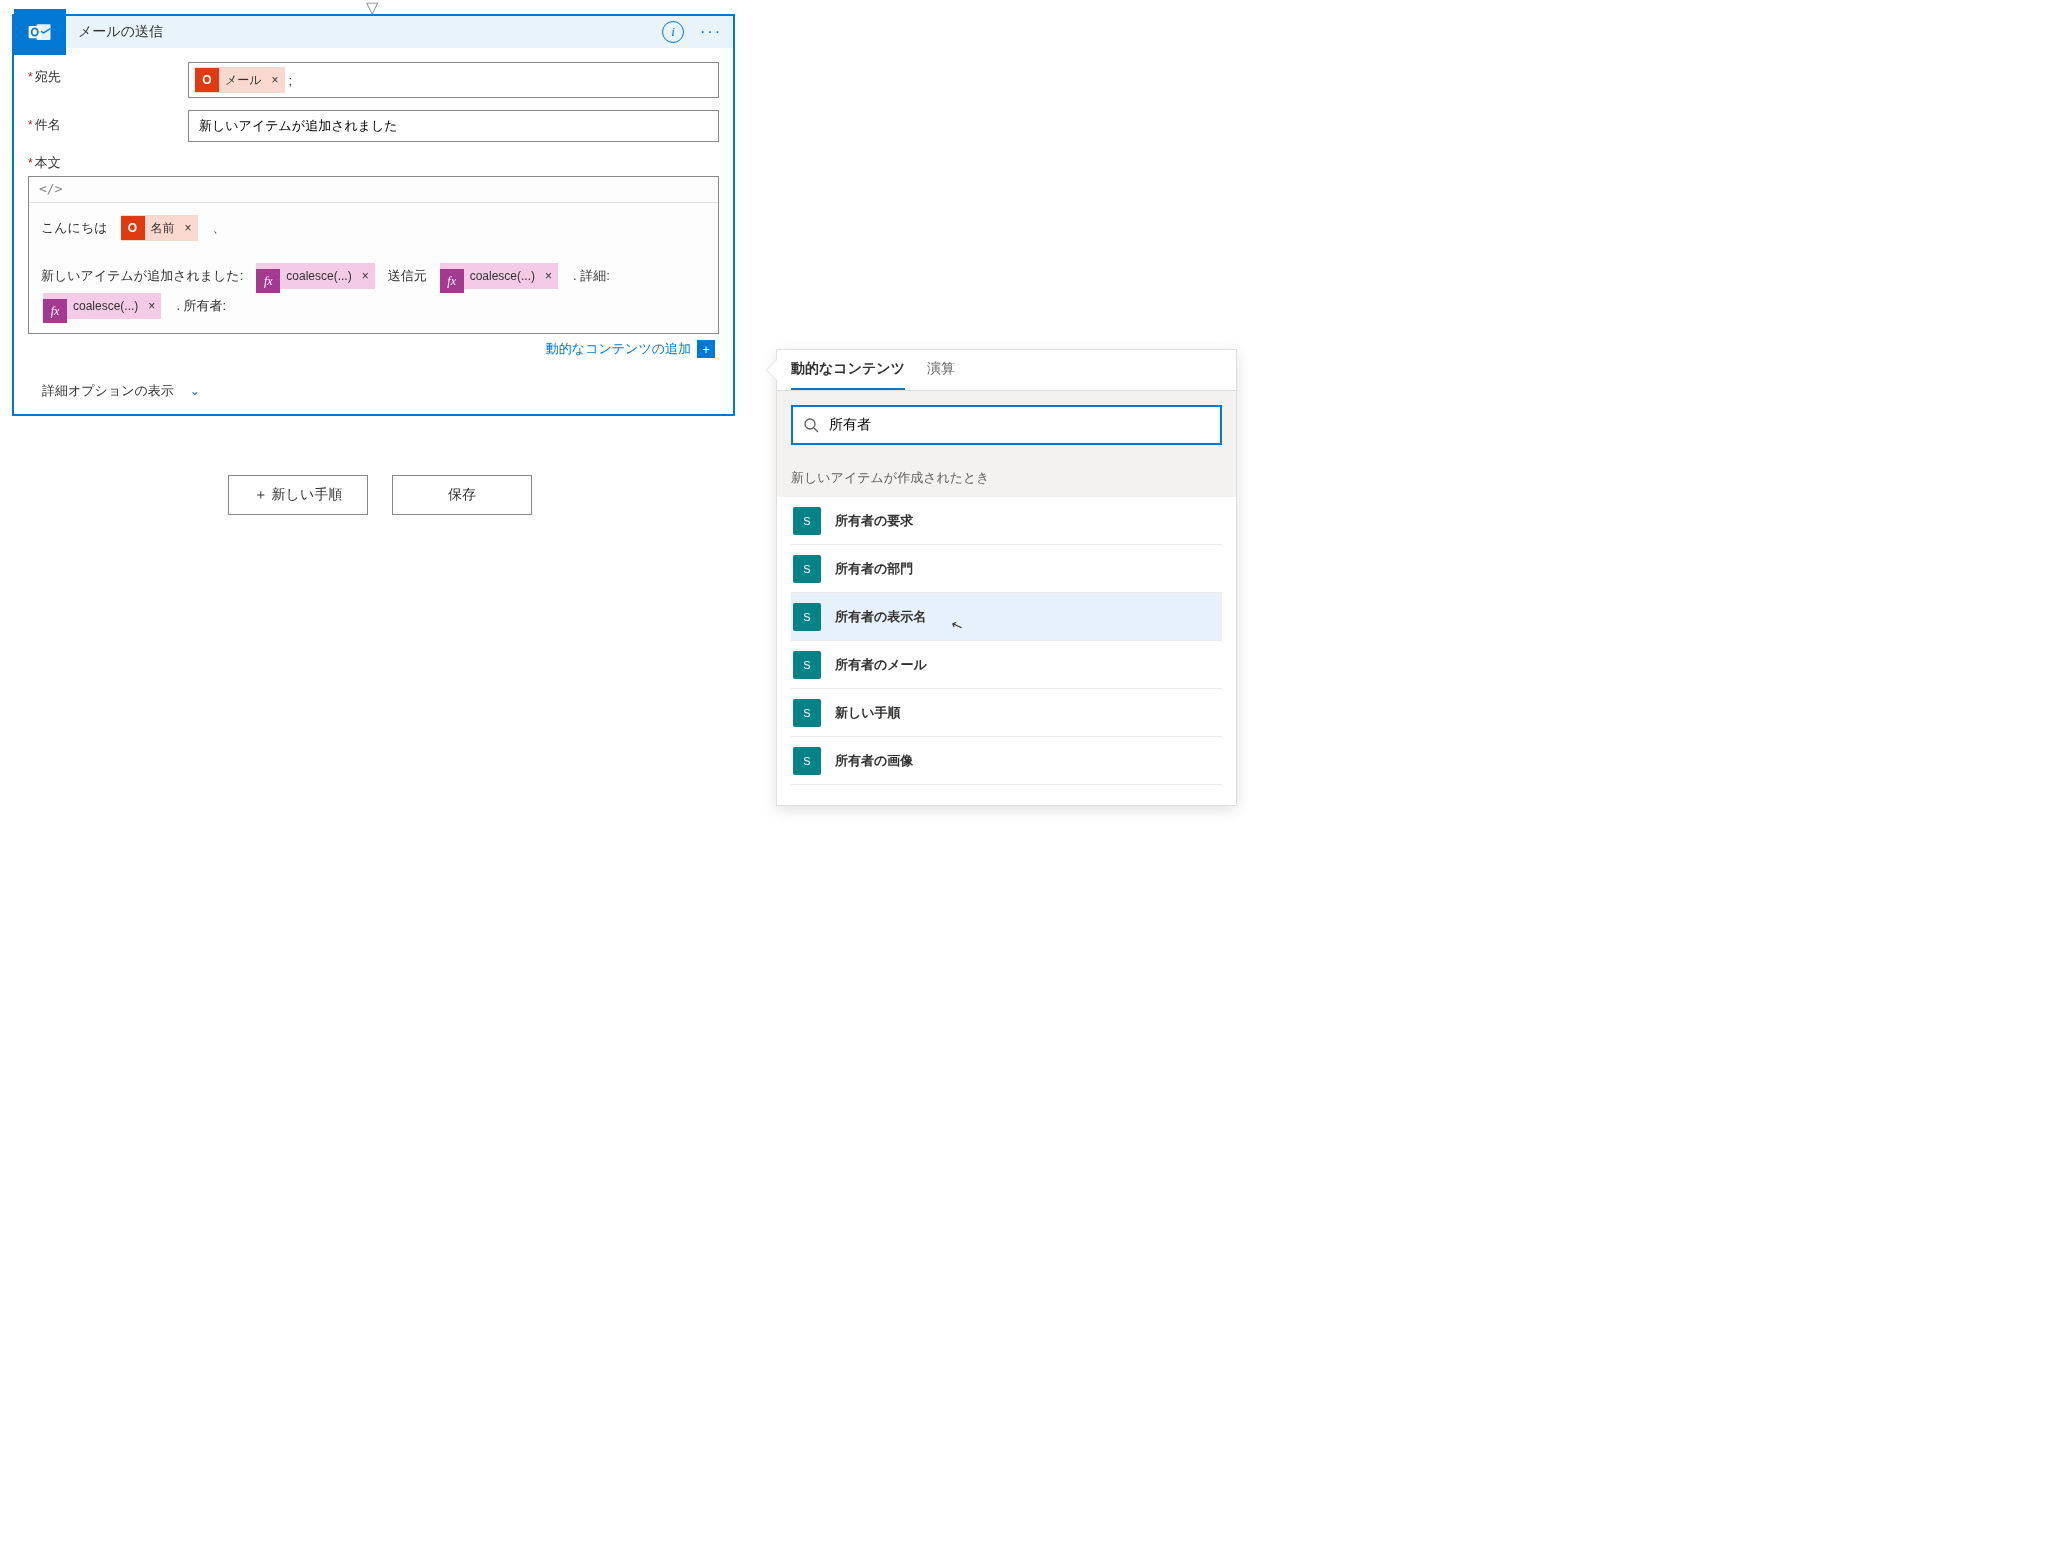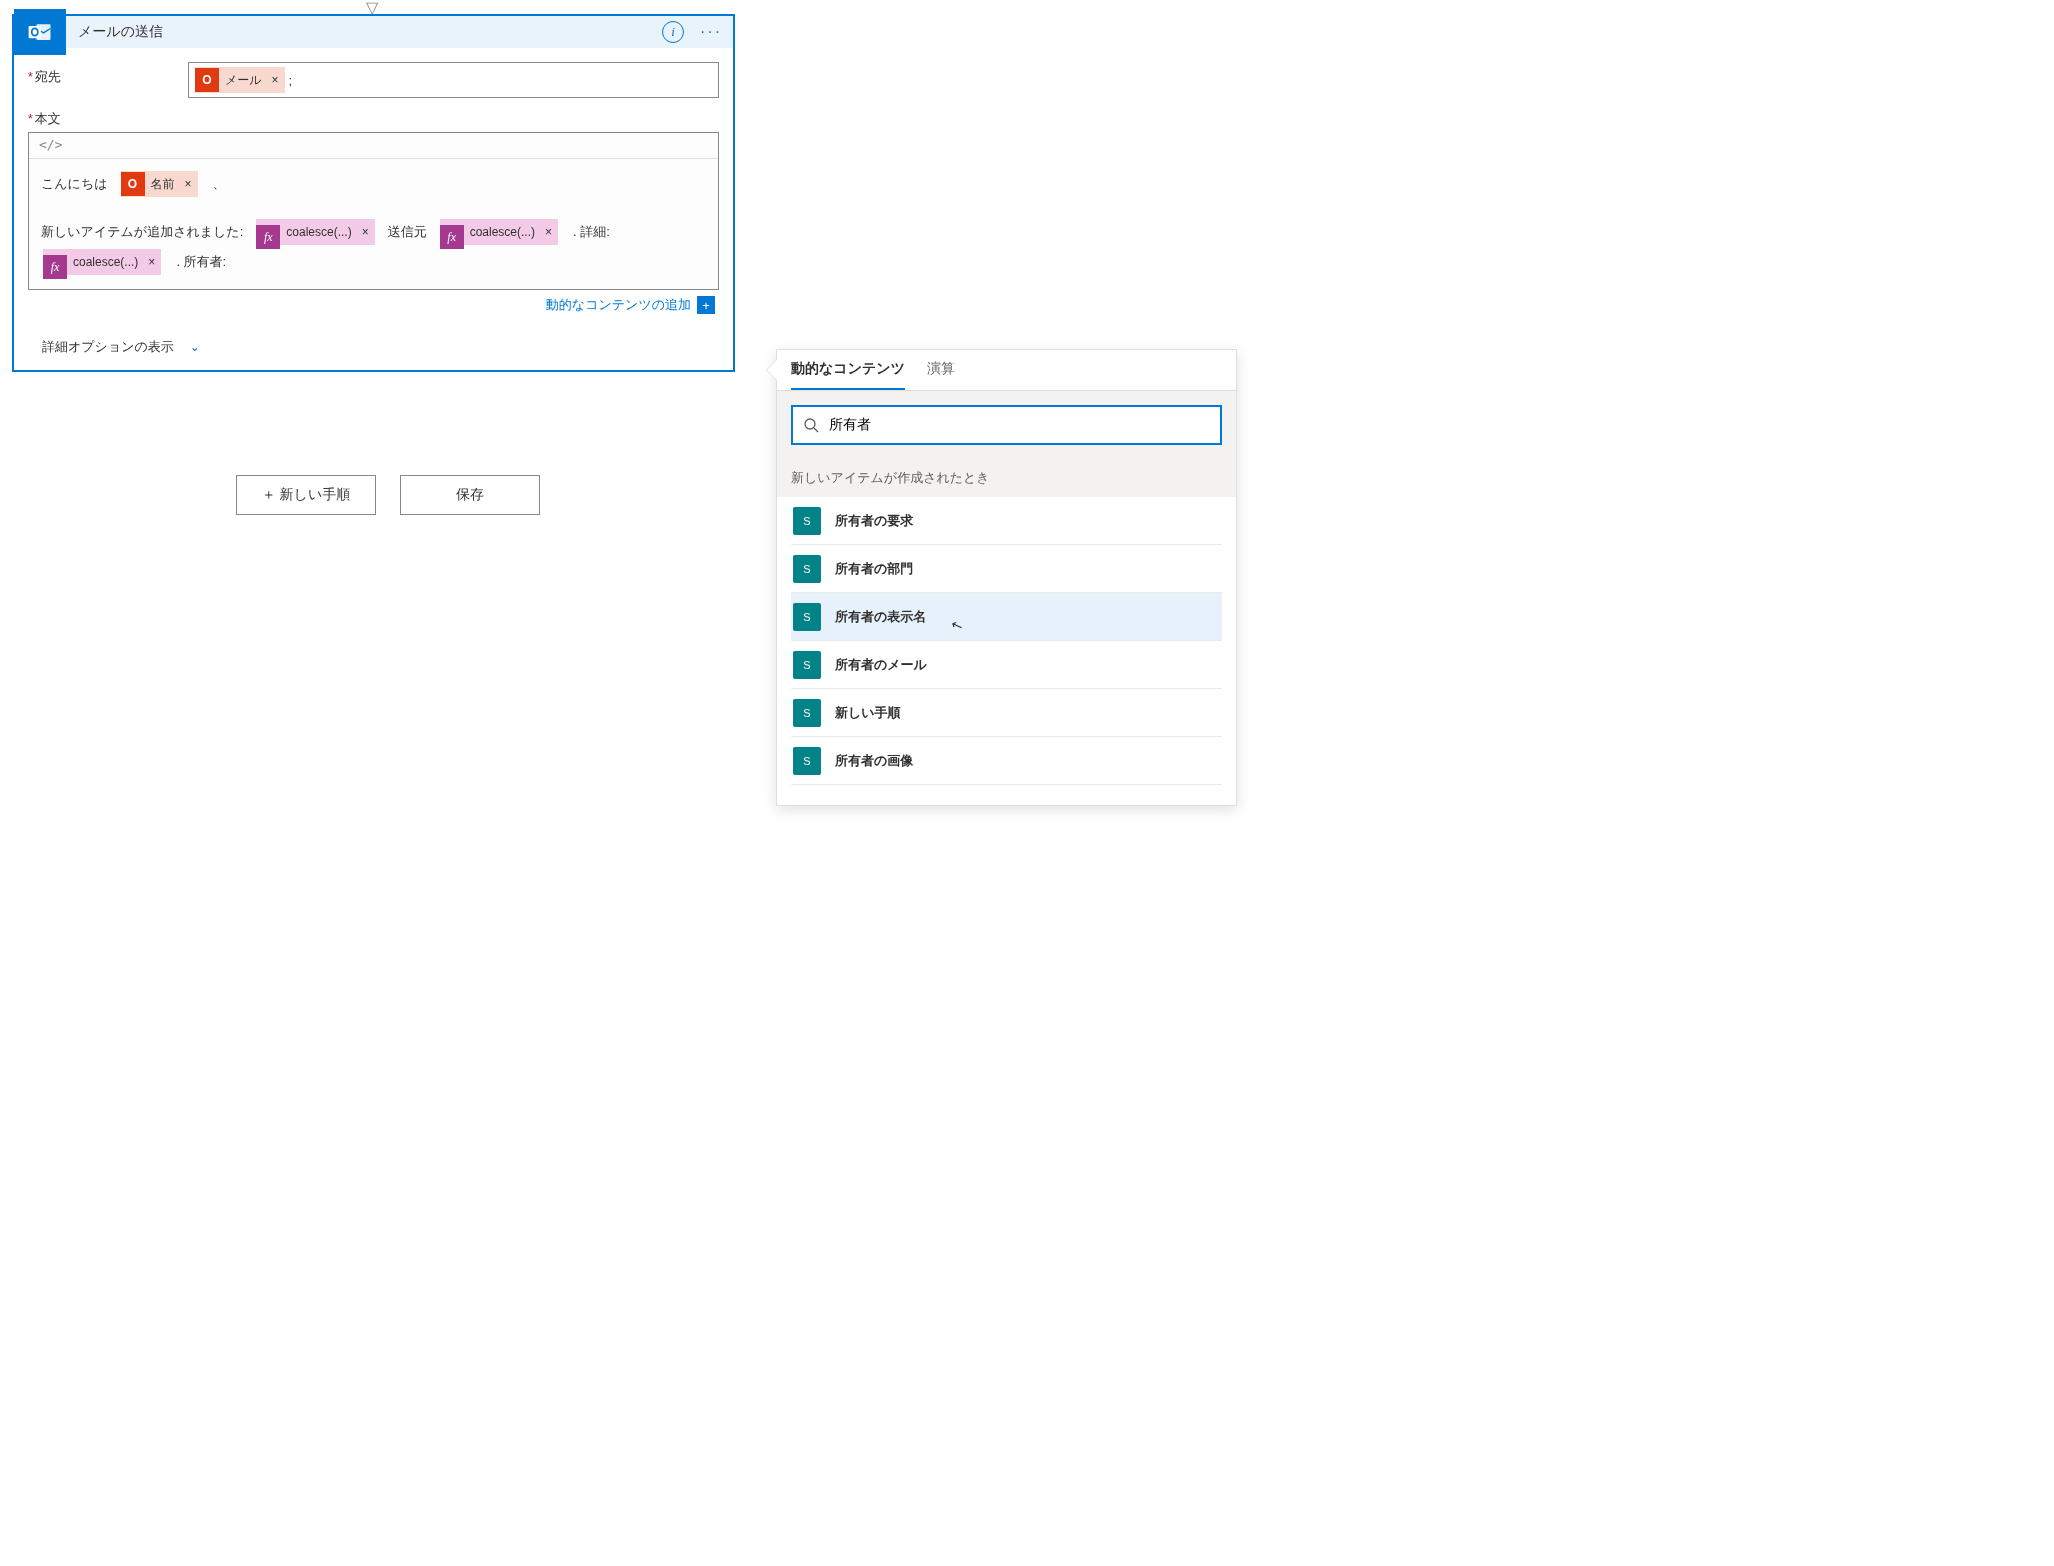--- a/index.html
+++ b/index.html
@@ -40,21 +40,21 @@
 .punct { margin: 0 2px; }
 
 .add-dyn-row { text-align: right; padding: 6px 4px 4px 0; }
 .add-dyn { color: #0078d4; font-size: 13px; cursor: pointer; display: inline-flex; align-items: center; gap: 6px; }
 .plus-badge { width: 18px; height: 18px; background: #0078d4; color: #fff; display: inline-flex; align-items: center; justify-content: center; font-size: 13px; }
 
 .adv-row { padding: 10px 14px 14px 28px; display: flex; align-items: center; gap: 16px; color: #323130; cursor: pointer; }
 .chev { color: #0078d4; font-size: 12px; }
 
 
-.footer { position: absolute; left: 236px; top: 475px; display: flex; gap: 24px; }
+.footer { position: absolute; left: 228px; top: 475px; display: flex; gap: 24px; }
 .btn { min-width: 140px; height: 40px; border: 1px solid #8a8886; background: #fff; display: flex; align-items: center; justify-content: center; font-size: 14px; cursor: pointer; }
 
 
 .picker { position: absolute; left: 776px; top: 349px; width: 461px; background: #fff; border: 1px solid #e1dfdd; box-shadow: 0 4px 14px rgba(0,0,0,.12); }
 .picker .callout { position: absolute; left: -10px; top: 10px; width: 0; height: 0; border-top: 10px solid transparent; border-bottom: 10px solid transparent; border-right: 10px solid #fff; filter: drop-shadow(-1px 0 0 #e1dfdd); }
 .tabs { display: flex; gap: 22px; padding: 10px 14px 0 14px; border-bottom: 1px solid #e1dfdd; }
 .tab { padding-bottom: 10px; font-size: 14px; cursor: pointer; color: #605e5c; }
 .tab.active { color: #323130; font-weight: 600; border-bottom: 2px solid #0078d4; }
 .search-wrap { padding: 14px; background: #f3f2f1; }
 .search { display: flex; align-items: center; height: 40px; border: 2px solid #0078d4; background: #fff; padding: 0 10px; }
@@ -103,20 +103,26 @@
       <div class="fieldbox">
         <span class="token tok-office">
           <span class="t-icon">O</span>
           <span class="t-label">メール</span>
           <span class="t-x">×</span>
         </span>
         <span class="punct">;</span>
       </div>
     </div>
 
+    <div class="row">
+      <div class="label"><span class="req">*</span><span>件名</span></div>
+      <div class="fieldbox plain">
+        <input type="text" value="新しいアイテムが追加されました" style="">
+      </div>
+    </div>
 
     <div>
       <div class="body-label"><span class="req">*</span><span>本文</span></div>
       <div class="editor">
         <div class="editor-toolbar"><span>&lt;/&gt;</span></div>
         <div class="editor-content">
           <div class="line">
             <span>こんにちは</span>
             <span class="token tok-office">
               <span class="t-icon">O</span>

